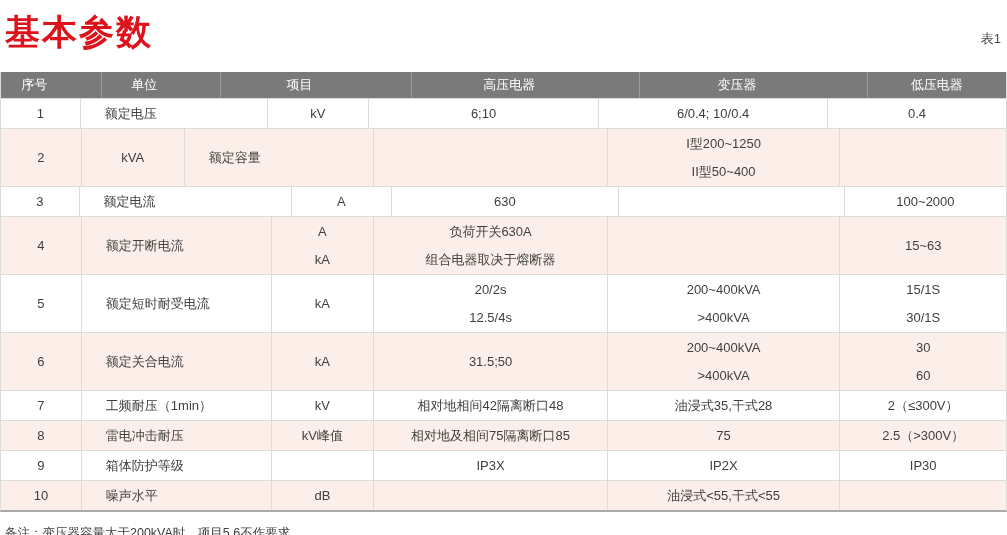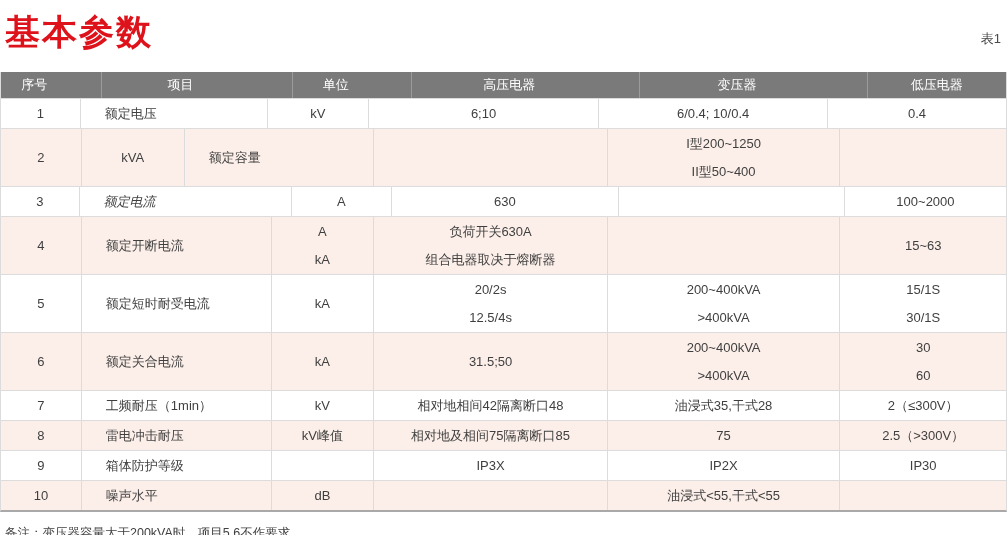--- a/index.html
+++ b/index.html
@@ -48,22 +48,22 @@
 
 <div class="page">
   <div class="topbar">
     <h1 class="page-title">基本参数</h1>
     <span class="table-label">表1</span>
   </div>
 
   <div class="ptable">
     <div class="thead" id="thead">
         <div class="th" style="width: 80px;">序号</div>
+        <div class="th" style="width: 103px;">单位</div>
         <div class="th" style="width: 190px;">项目</div>
-        <div class="th" style="width: 103px;">单位</div>
         <div class="th" style="width: 234px;">高压电器</div>
         <div class="th" style="width: 233px;">变压器</div>
         <div class="th" style="width: 167px;">低压电器</div>
       </div>
     <div id="tbody">
         <div class="tr" style="min-height: 29px;">
           <div class="td" style="width: 80px;">
             <div class="line">1</div>
           </div>
           <div class="td left" style="width: 190px;">
@@ -96,21 +96,21 @@
           <div class="td" style="width: 233px;">
             <div class="line">I型200~1250</div>
             <div class="line">II型50~400</div>
           </div>
           <div class="td" style="width: 167px;"></div>
         </div>
         <div class="tr" style="min-height: 29px;">
           <div class="td" style="width: 80px;">
             <div class="line">3</div>
           </div>
-          <div class="td left" style="width: 218px; font-style: italic;">
+          <div class="td left" style="width: 218px;">
             <div class="line">额定电流</div>
           </div>
           <div class="td" style="width: 103px;">
             <div class="line">A</div>
           </div>
           <div class="td" style="width: 234px;">
             <div class="line">630</div>
           </div>
           <div class="td" style="width: 233px;"></div>
           <div class="td" style="width: 167px;">

